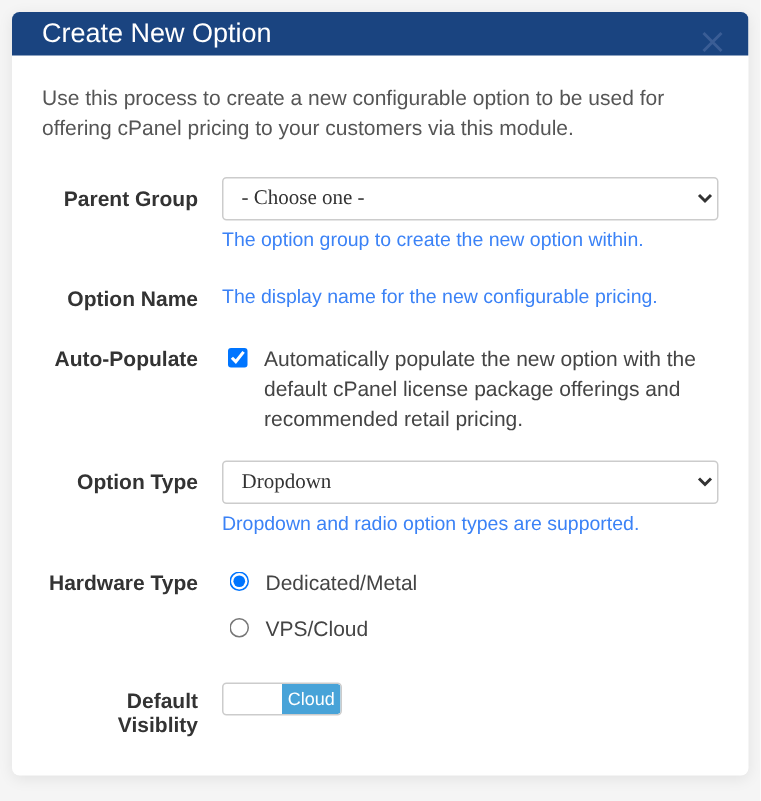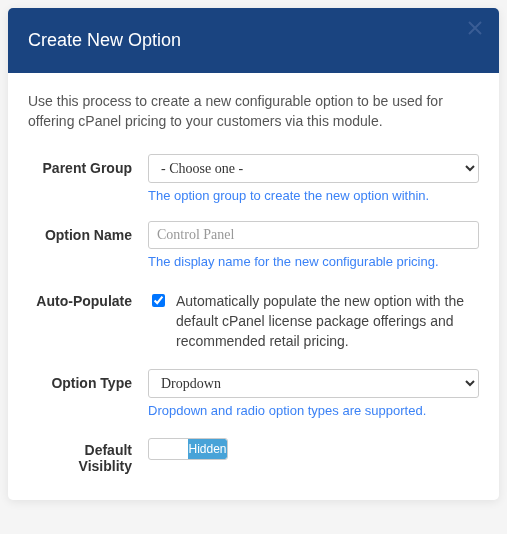--- a/index.html
+++ b/index.html
@@ -16,21 +16,21 @@
   .modal {
     margin: 8px;
     background: #fff;
     border-radius: 5px;
     box-shadow: 0 2px 10px rgba(0,0,0,0.08);
     overflow: hidden;
   }
   .modal-header {
     background: #1a4480;
     color: #fff;
-    padding: 22px 20px;
+    padding: 4px 20px;
     font-size: 18px;
     position: relative;
   }
   .modal-header .close {
     position: absolute;
     right: 14px;
     top: 12px;
     width: 18px; height: 18px;
     color: #3a5d95;
     cursor: pointer;
@@ -137,21 +137,20 @@
         <select>
           <option>- Choose one -</option>
         </select>
         <div class="help">The option group to create the new option within.</div>
       </div>
     </div>
 
     <div class="form-row">
       <div class="form-label">Option Name</div>
       <div class="form-field">
-        <input type="text" placeholder="Control Panel" style="">
         <div class="help">The display name for the new configurable pricing.</div>
       </div>
     </div>
 
     <div class="form-row">
       <div class="form-label">Auto-Populate</div>
       <div class="form-field">
         <div class="check-row">
           <input type="checkbox" checked="" style="">
           <span class="check-label">Automatically populate the new option with the default cPanel license package offerings and recommended retail pricing.</span>
@@ -162,27 +161,40 @@
     <div class="form-row">
       <div class="form-label">Option Type</div>
       <div class="form-field">
         <select>
           <option>Dropdown</option>
         </select>
         <div class="help">Dropdown and radio option types are supported.</div>
       </div>
     </div>
 
+    <div class="form-row">
+      <div class="form-label">Hardware Type</div>
+      <div class="form-field radio-group">
+        <div class="radio-row">
+          <input type="radio" name="hw" checked="" style="">
+          <span class="radio-label">Dedicated/Metal</span>
+        </div>
+        <div class="radio-row">
+          <input type="radio" name="hw" style="">
+          <span class="radio-label">VPS/Cloud</span>
+        </div>
+      </div>
+    </div>
 
     <div class="form-row">
       <div class="form-label">Default Visiblity</div>
       <div class="form-field">
         <div class="toggle-wrap">
           <div class="toggle">
-            <div class="side">Hidden</div>
+            <div class="side">Cloud</div>
           </div>
         </div>
       </div>
     </div>
 
   </div>
 
 </div>
 
 </body></html>

